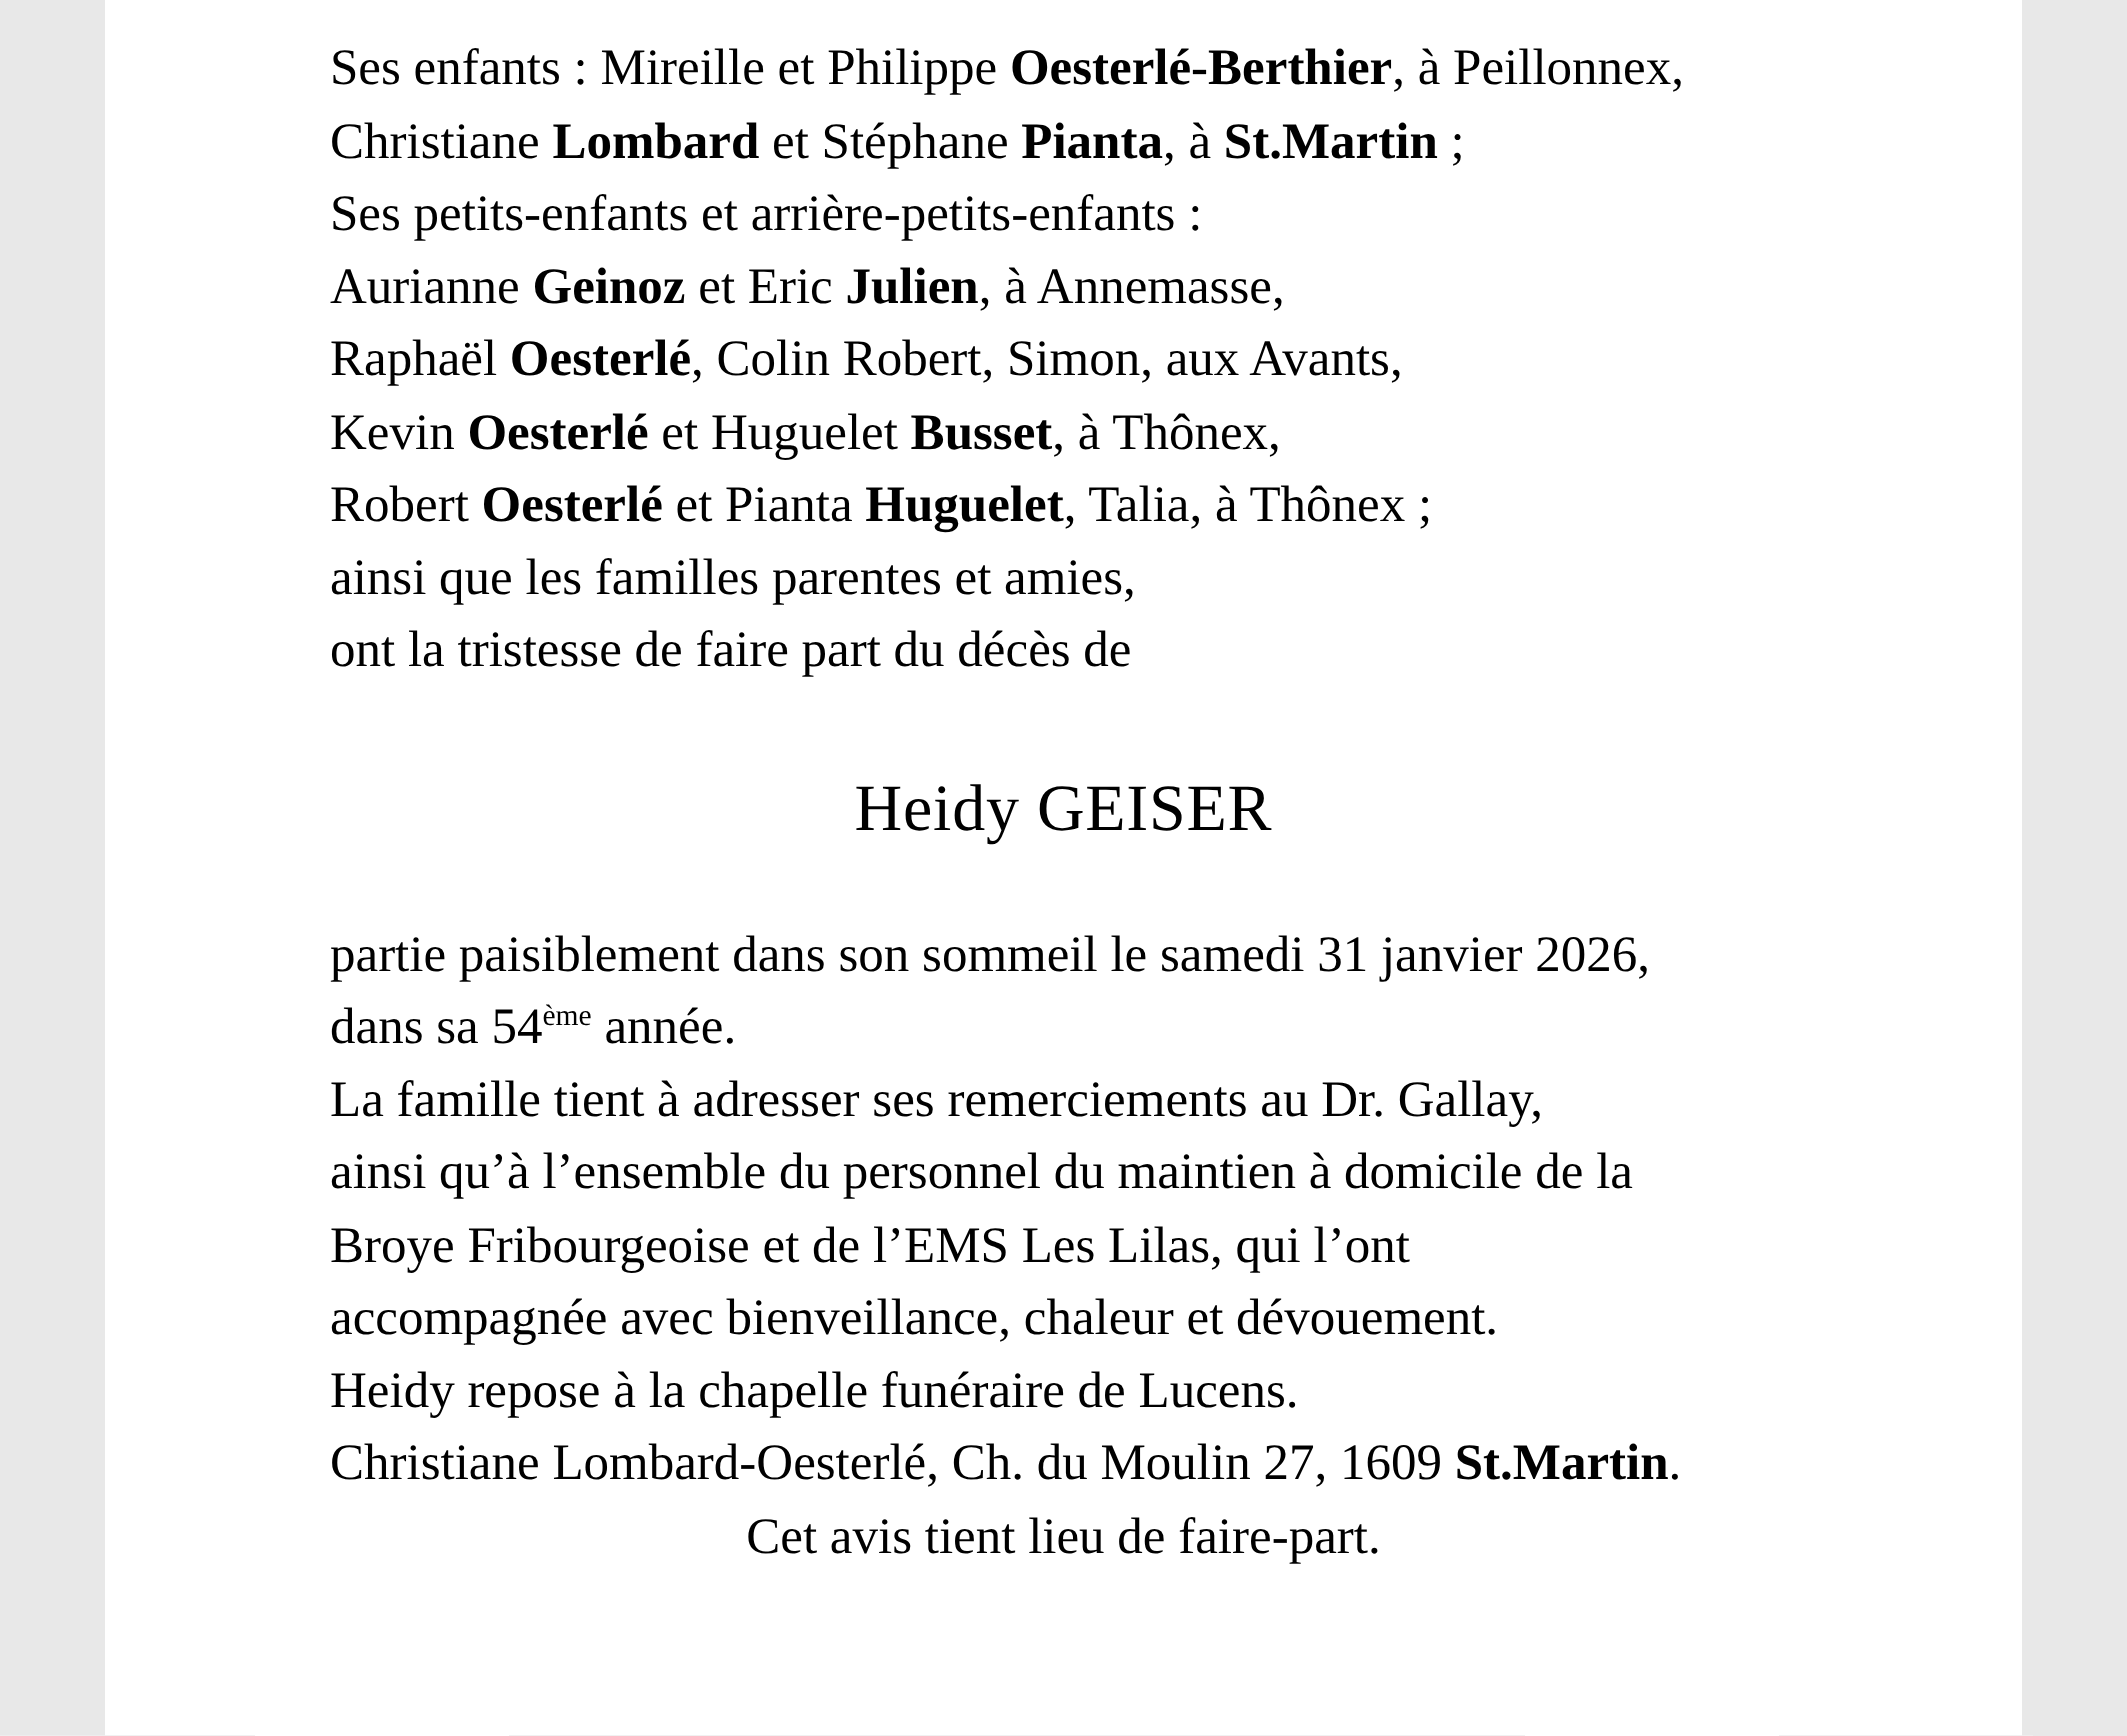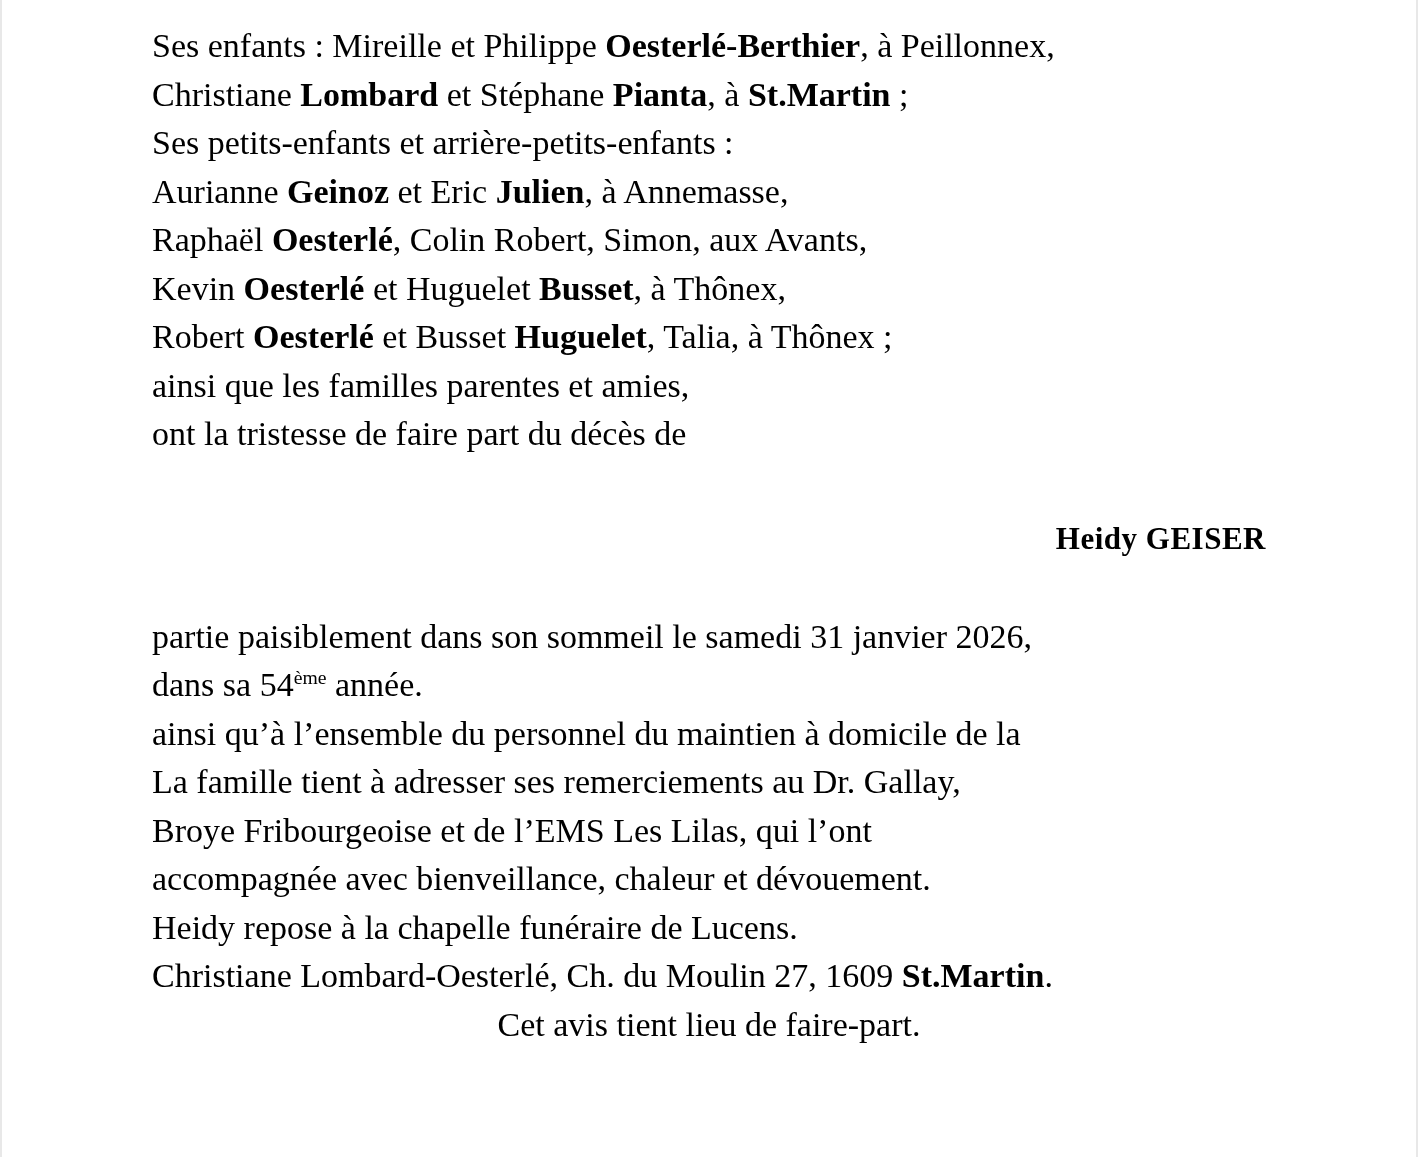--- a/index.html
+++ b/index.html
@@ -1,18 +1,18 @@
 <!DOCTYPE html>
 <html><head>
 <meta charset="utf-8">
 <style>
   html, body { margin: 0; padding: 0; background: #e8e8e8; }
   .page {
     position: relative;
-    width: 1414px;
+    width: 1278px;
     height: 1157px;
     background: #ffffff;
     overflow: hidden;
     margin: 0 auto;
   }
   .content {
     padding: 22px 150px 0 150px;
     font-family: "Liberation Serif", "DejaVu Serif", serif;
     font-size: 34px;
     line-height: 48.5px;
@@ -24,50 +24,50 @@
   }
   p.line.center { text-align: center; }
   .bold { font-weight: 700; }
   sup.ord {
     font-size: 0.58em;
     vertical-align: super;
     line-height: 0;
     margin-top: 24px;
   }
   h1.deceased-name {
-    font-size: 31px;
-    font-weight: 700;
-    text-align: right;
+    font-size: 44px;
+    font-weight: 400;
+    text-align: center;
     line-height: 48px;
     margin: 56px 0 50px 0;
     letter-spacing: 0.5px;
   }
 </style>
 </head>
 <body>
 
 <div class="page">
   <div class="content">
     <div>
         <p class="line"><span>Ses enfants : Mireille et Philippe </span><span class="bold">Oesterlé-Berthier</span><span>, à Peillonnex,</span></p>
         <p class="line"><span>Christiane </span><span class="bold">Lombard</span><span> et Stéphane </span><span class="bold">Pianta</span><span>, à </span><span class="bold">St.Martin</span><span> ;</span></p>
         <p class="line"><span>Ses petits-enfants et arrière-petits-enfants :</span></p>
         <p class="line"><span>Aurianne </span><span class="bold">Geinoz</span><span> et Eric </span><span class="bold">Julien</span><span>, à Annemasse,</span></p>
         <p class="line"><span>Raphaël </span><span class="bold">Oesterlé</span><span>, Colin Robert, Simon, aux Avants,</span></p>
         <p class="line"><span>Kevin </span><span class="bold">Oesterlé</span><span> et Huguelet </span><span class="bold">Busset</span><span>, à Thônex,</span></p>
-        <p class="line"><span>Robert </span><span class="bold">Oesterlé</span><span> et Busset </span><span class="bold">Huguelet</span><span>, Talia, à Thônex ;</span></p>
+        <p class="line"><span>Robert </span><span class="bold">Oesterlé</span><span> et Pianta </span><span class="bold">Huguelet</span><span>, Talia, à Thônex ;</span></p>
         <p class="line"><span>ainsi que les familles parentes et amies,</span></p>
         <p class="line"><span>ont la tristesse de faire part du décès de</span></p>
       </div>
     <h1 class="deceased-name">Heidy GEISER</h1>
     <div>
         <p class="line"><span>partie paisiblement dans son sommeil le samedi 31 janvier 2026,</span></p>
         <p class="line"><span>dans sa 54</span><sup class="ord">ème</sup><span> année.</span></p>
+        <p class="line"><span>La famille tient à adresser ses remerciements au Dr. Gallay,</span></p>
         <p class="line"><span>ainsi qu’à l’ensemble du personnel du maintien à domicile de la</span></p>
-        <p class="line"><span>La famille tient à adresser ses remerciements au Dr. Gallay,</span></p>
         <p class="line"><span>Broye Fribourgeoise et de l’EMS Les Lilas, qui l’ont</span></p>
         <p class="line"><span>accompagnée avec bienveillance, chaleur et dévouement.</span></p>
         <p class="line"><span>Heidy repose à la chapelle funéraire de Lucens.</span></p>
         <p class="line"><span>Christiane Lombard-Oesterlé, Ch. du Moulin 27, 1609 </span><span class="bold">St.Martin</span><span>.</span></p>
         <p class="line center"><span>Cet avis tient lieu de faire-part.</span></p>
       </div>
   </div>
 </div>
 
 </body></html>

